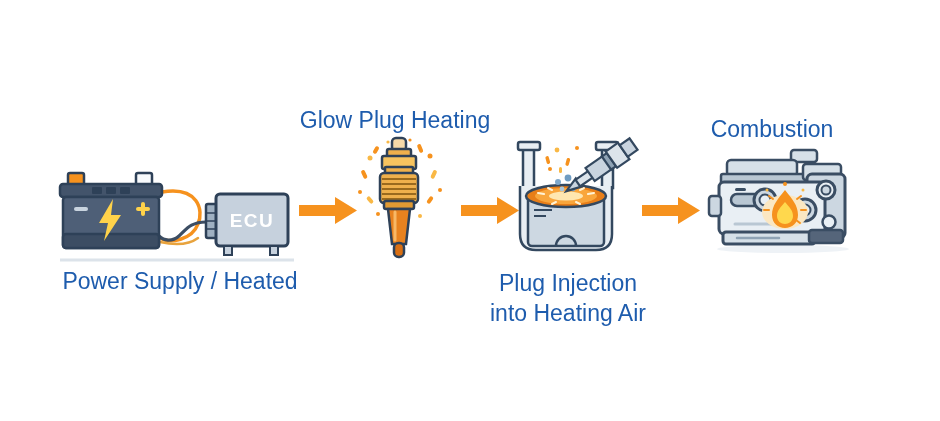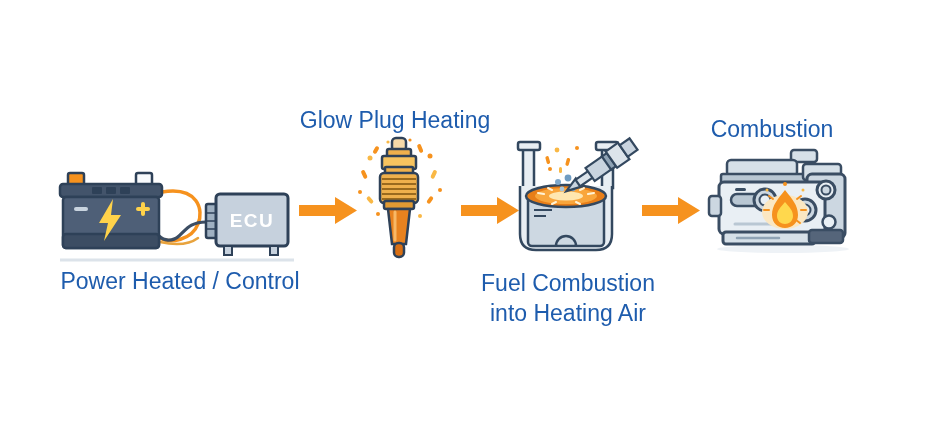--- a/index.html
+++ b/index.html
@@ -64,21 +64,21 @@
       <line x1="148" y1="43" x2="160" y2="43" stroke="#2E4158" stroke-width="1.5"></line>
       <line x1="148" y1="51" x2="160" y2="51" stroke="#2E4158" stroke-width="1.5"></line>
       <line x1="148" y1="59" x2="160" y2="59" stroke="#2E4158" stroke-width="1.5"></line>
       <rect x="158" y="24" width="72" height="52" rx="4" fill="#C6D1DD" stroke="#2E4158" stroke-width="3"></rect>
       <rect x="166" y="76" width="8" height="9" fill="#C6D1DD" stroke="#2E4158" stroke-width="2"></rect>
       <rect x="212" y="76" width="8" height="9" fill="#C6D1DD" stroke="#2E4158" stroke-width="2"></rect>
       <text x="194" y="57" text-anchor="middle" font-family="Liberation Sans, sans-serif" font-size="19" font-weight="bold" fill="#FFFFFF" letter-spacing="1.5">ECU</text>
     </g>
   </svg>
 
-  <div class="stage-label" style="left:40px;top:266px;width:280px;">Power Heated / Control</div>
+  <div class="stage-label" style="left:40px;top:266px;width:280px;">Power Supply / Heated</div>
 
   <svg class="abs" style="left:299px;top:197px;" width="58" height="27" viewBox="0 0 58 27">
     <polygon points="0,8 36,8 36,0 58,13.5 36,27 36,19 0,19" fill="#F6921E"></polygon>
   </svg>
 
   <div class="stage-label" style="left:290px;top:105px;width:210px;">Glow Plug Heating</div>
 
   <svg class="abs" style="left:354px;top:136px;" width="92" height="128" viewBox="0 0 92 128">
 
     <g>
@@ -171,21 +171,21 @@
       <polygon points="0,2 -5,-13 5,-13" fill="#C9D4DF" stroke="#33485F" stroke-width="2.2"></polygon>
       <rect x="-4" y="-28" width="8" height="16" fill="#DCE4EB" stroke="#33485F" stroke-width="2.2"></rect>
       <rect x="-8" y="-48" width="16" height="21" fill="#C9D4DF" stroke="#33485F" stroke-width="2.2"></rect>
       <rect x="-8" y="-53" width="16" height="6" fill="#8FA3B5" stroke="#33485F" stroke-width="2.2"></rect>
       <rect x="-10" y="-68" width="20" height="15" fill="#DCE4EB" stroke="#33485F" stroke-width="2.2"></rect>
       <rect x="-7" y="-80" width="14" height="12" fill="#C9D4DF" stroke="#33485F" stroke-width="2.2"></rect>
     </g>
   </svg>
 
   <div class="stage-label" style="left:468px;top:268px;width:200px;">
-    <div>Fuel Combustion</div>
+    <div>Plug Injection</div>
     <div>into Heating Air</div>
   </div>
 
   <svg class="abs" style="left:642px;top:197px;" width="58" height="27" viewBox="0 0 58 27">
     <polygon points="0,8 36,8 36,0 58,13.5 36,27 36,19 0,19" fill="#F6921E"></polygon>
   </svg>
 
   <div class="stage-label" style="left:697px;top:90px;width:150px;margin-top:24px;">Combustion</div>
 
   <svg class="abs" style="left:707px;top:148px;" width="152" height="107" viewBox="0 0 152 107">

